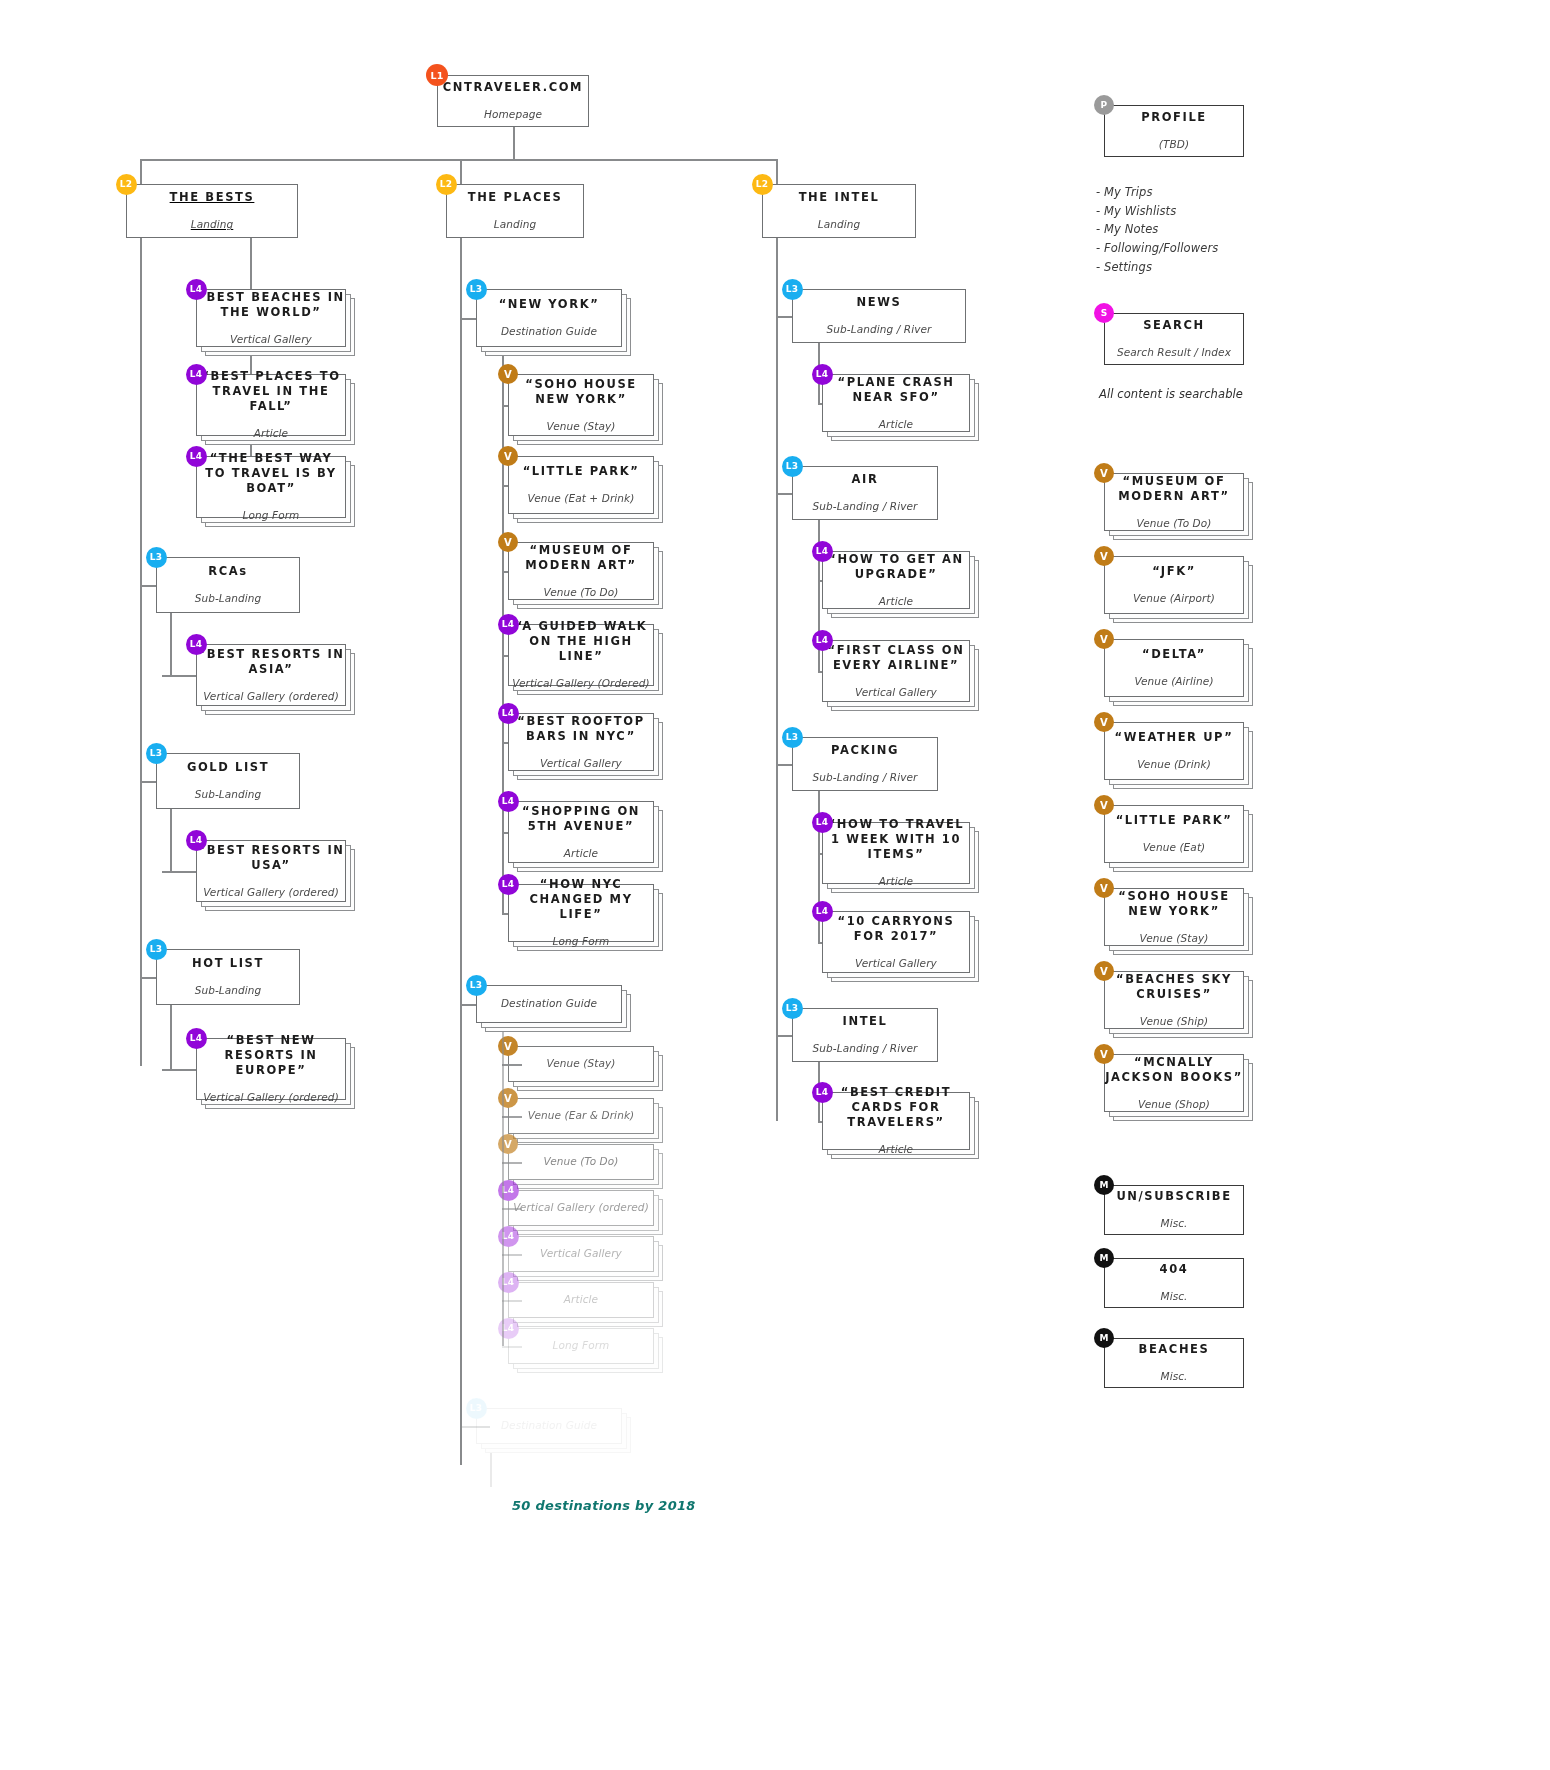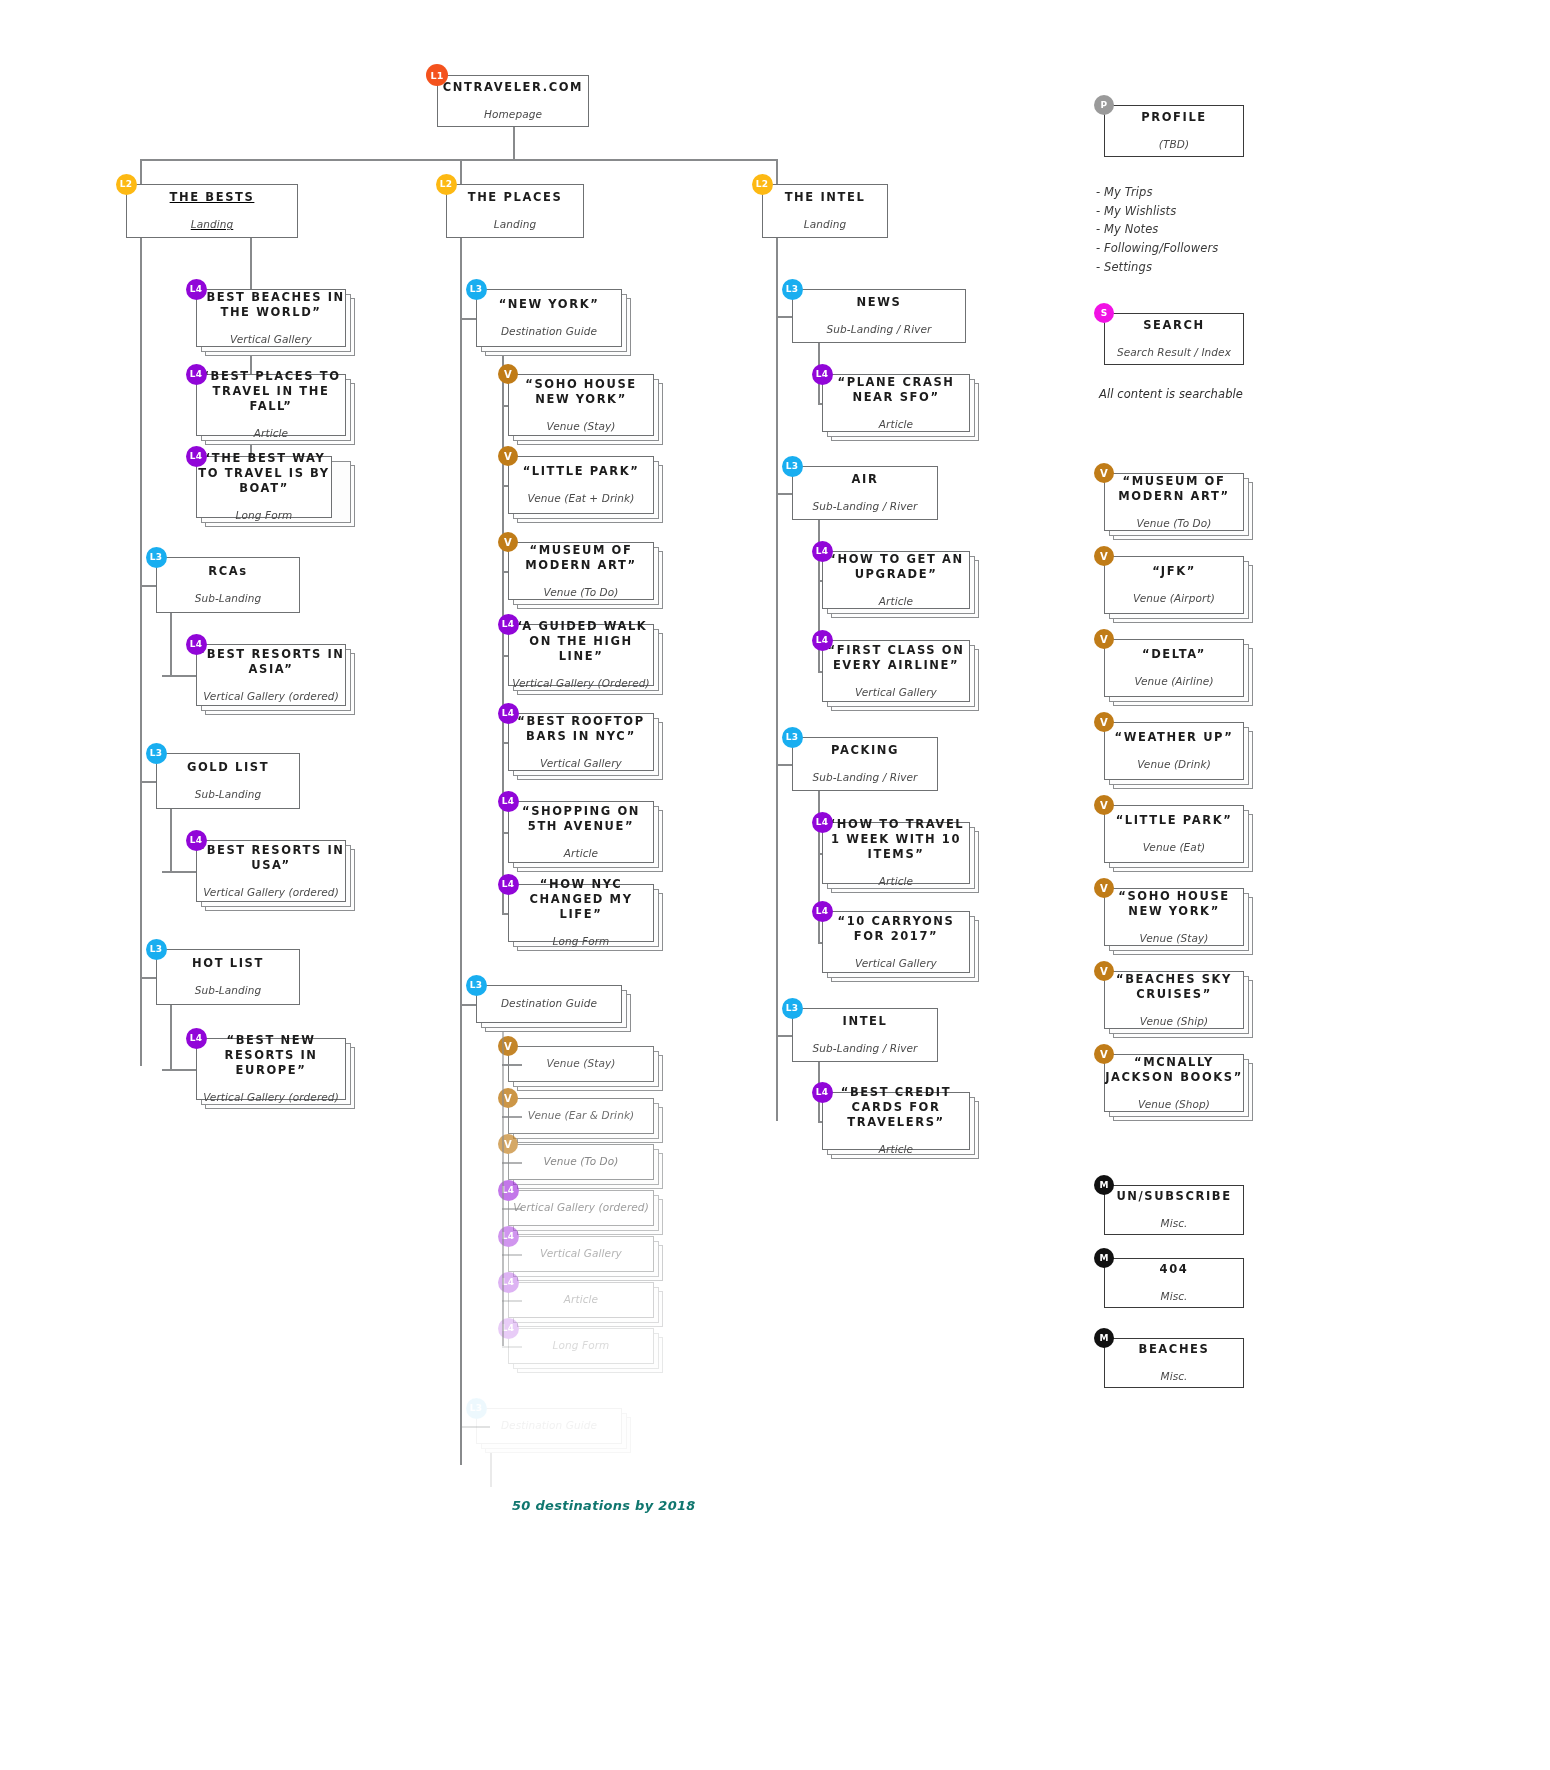--- a/index.html
+++ b/index.html
@@ -120,21 +120,21 @@
       <div class="card" style="width: 150px; height: 62px;">
         <div class="t1">“BEST PLACES TO TRAVEL IN THE FALL”</div>
         <div class="t2">Article</div>
       </div>
       <div class="bul b-l4" style="left: -10.5px; top: -10.5px;">L4</div>
     </div>
     <div class="ln lnh" style="left: 250px; top: 405px; background: rgb(136, 138, 140);"></div>
     <div class="node" style="left: 196px; top: 456px; width: 150px; height: 62px;">
       <div class="stk" style="left: 9px; top: 9px; width: 150px; height: 62px;"></div>
       <div class="stk stk2" style="left: 4.5px; top: 4.5px; width: 150px; height: 62px;"></div>
-      <div class="card" style="width: 136px; height: 62px;">
+      <div class="card" style="width: 150px; height: 62px;">
         <div class="t1">“THE BEST WAY TO TRAVEL IS BY BOAT”</div>
         <div class="t2">Long Form</div>
       </div>
       <div class="bul b-l4" style="left: -10.5px; top: -10.5px;">L4</div>
     </div>
     <div class="ln lnh" style="left: 250px; top: 487px; background: rgb(136, 138, 140);"></div>
     <div class="node" style="left: 156px; top: 557px; width: 144px; height: 56px;">
       <div class="card" style="width: 144px; height: 56px;">
         <div class="t1">RCAs</div>
         <div class="t2">Sub-Landing</div>
@@ -361,21 +361,21 @@
       <div class="stk stk2" style="left: 4.5px; top: 4.5px; width: 146px; height: 36px;"></div>
       <div class="card onlysub" style="width: 146px; height: 36px;">
         <div class="t2">Destination Guide</div>
       </div>
       <div class="bul b-l3" style="left: -10.5px; top: -10.5px;">L3</div>
     </div>
     <div class="ln lnh" style="left: 460px; top: 1426px; width: 30px; opacity: 0.25;"></div>
     <div class="ln lnv" style="left: 490px; top: 1453px; height: 34px; opacity: 0.18;"></div>
     <div class="footnote" style="left: 512px; top: 1498px;">50 destinations by 2018</div>
     <div class="node" style="left: 762px; top: 184px; width: 138px; height: 54px;">
-      <div class="card" style="width: 126px; height: 54px;">
+      <div class="card" style="width: 154px; height: 54px;">
         <div class="t1">THE INTEL</div>
         <div class="t2">Landing</div>
       </div>
       <div class="bul b-l2" style="left: -10.5px; top: -10.5px;">L2</div>
     </div>
     <div class="ln lnv" style="left: 776px; top: 238px; height: 883px; background: rgb(136, 138, 140);"></div>
     <div class="node" style="left: 792px; top: 289px; width: 146px; height: 54px;">
       <div class="card" style="width: 174px; height: 54px;">
         <div class="t1">NEWS</div>
         <div class="t2">Sub-Landing / River</div>

